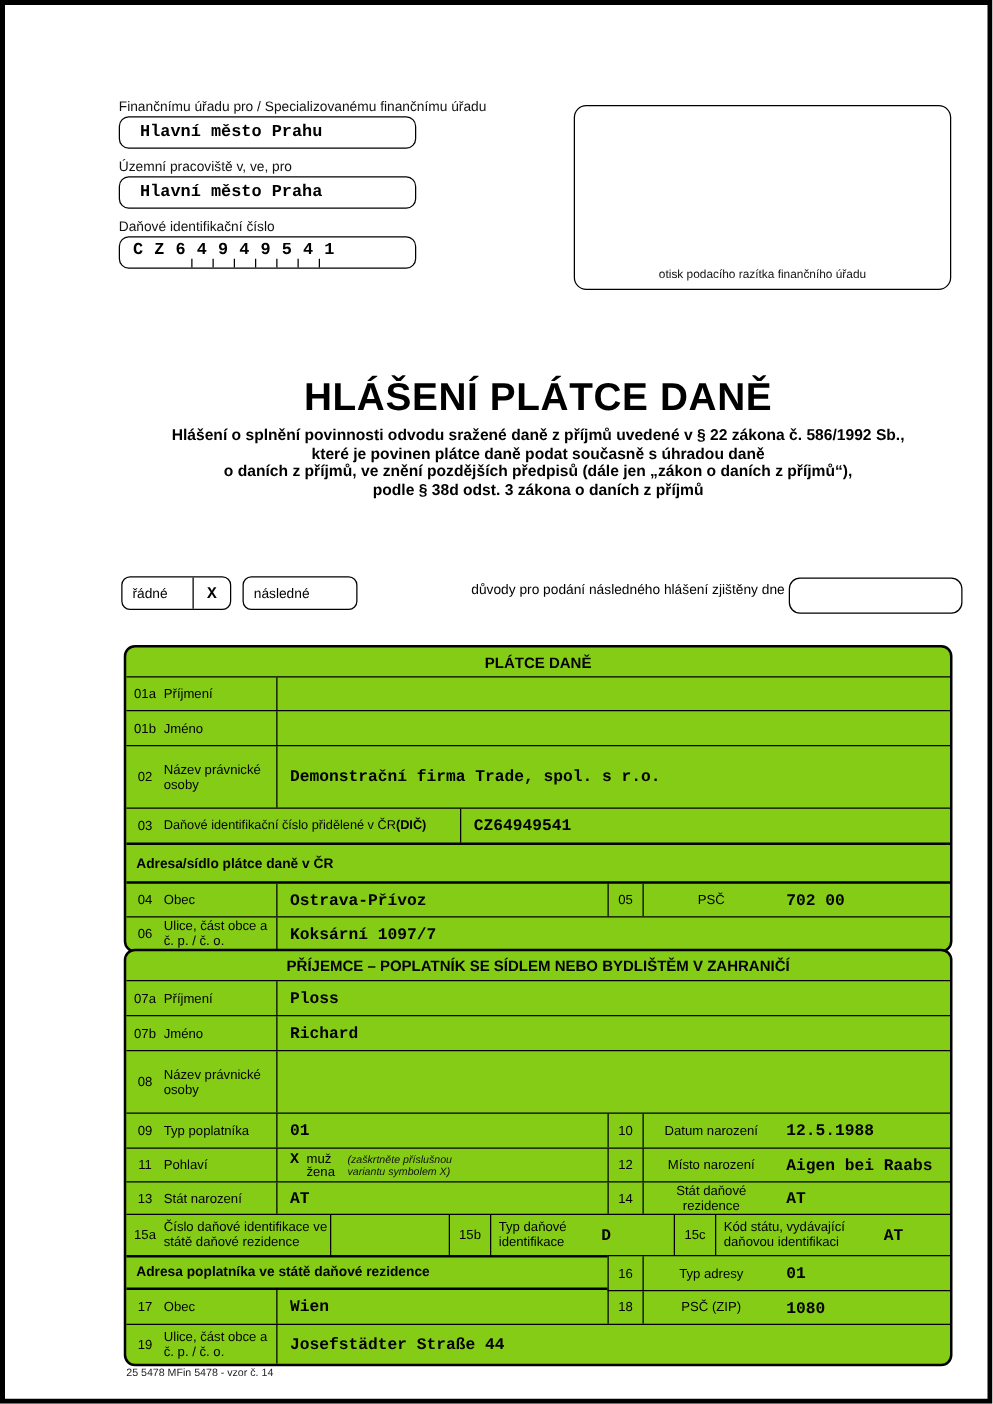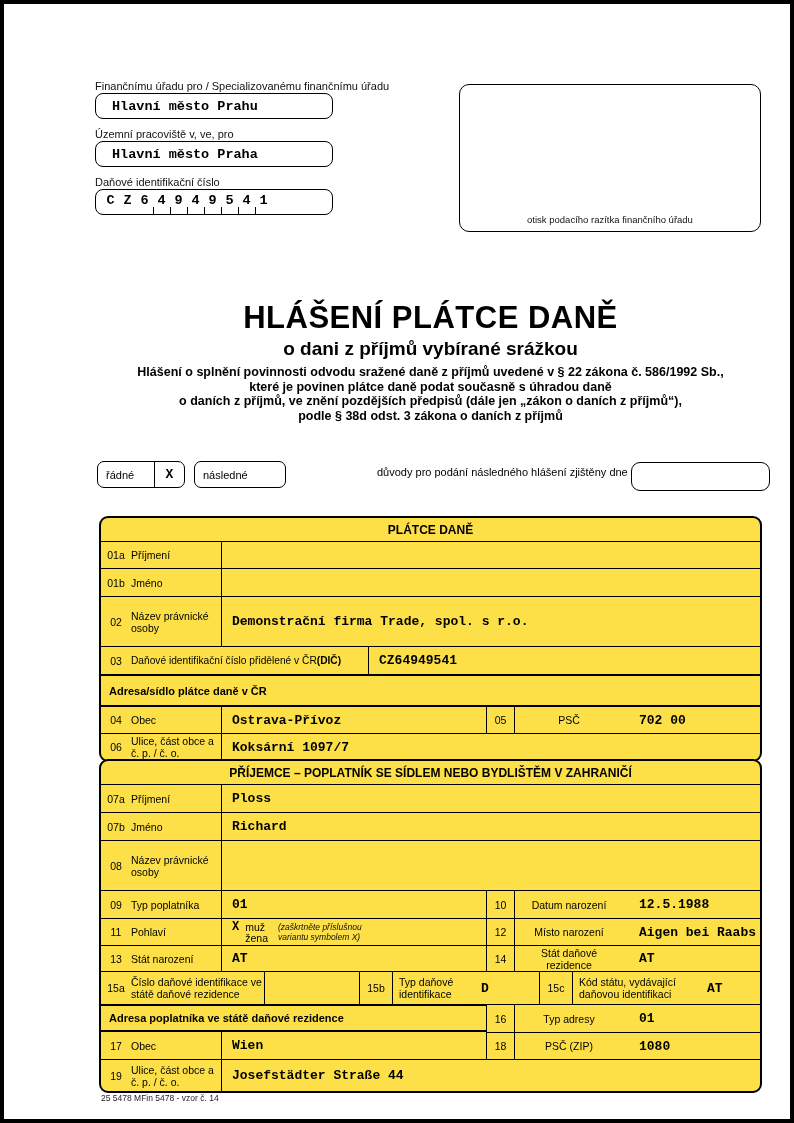--- a/index.html
+++ b/index.html
@@ -32,41 +32,41 @@
 
   
   .chk-box { position:absolute; height:27px; border:1.5px solid #000; border-radius:7px; display:flex; align-items:center; background:#fff; }
   .chk-label { padding-left:8px; font-size:11px; flex:1; }
   .chk-mark { width:30px; height:100%; border-left:1.5px solid #000; display:flex; align-items:center; justify-content:center;
               font-weight:bold; font-size:13px; font-family:"Liberation Mono", monospace; }
   .reasons-label { left:373px; top:462px; font-size:11px; }
   .reasons-box { left:627px; top:458px; width:139px; height:29px; border:1.5px solid #000; border-radius:9px; }
 
   
-  .form-table { position:absolute; left:95px; width:663px; border:2px solid #000; border-radius:9px; overflow:hidden; background:#fde047; }
+  .form-table { position:absolute; left:95px; width:663px; border:2px solid #000; border-radius:9px; overflow:hidden; background:#84cc16; }
   .t-header { display:flex; align-items:center; justify-content:center; font-weight:bold; font-size:12px; height:23px; }
   .t-row { display:flex; align-items:stretch; border-top:1px solid #000; }
   .t-section { border-top:2px solid #000; border-bottom:2px solid #000; font-weight:bold; font-size:11px;
                display:flex; align-items:center; padding-left:8px; }
   .no-top { border-top:none; }
 
   .h20{height:33px}.h26{height:26px}.h27{height:27px}.h28{height:28px}
   .h32{height:32px}.h33{height:33px}.h50{height:50px}
   .c-num  { width:30px; display:flex; align-items:center; justify-content:center; font-size:10.5px; }
   .c-label{ width:90px; display:flex; align-items:center; font-size:10.5px; line-height:12px; padding-right:2px; }
   .c-label3{ width:237px; display:flex; align-items:center; font-size:10.2px; white-space:nowrap; }
   .c-value{ flex:1; border-left:1px solid #000; display:flex; align-items:center; padding-left:10px;
             font-family:"Liberation Mono", monospace; font-weight:bold; font-size:13px; white-space:pre; }
 
   .half-l { width:385px; display:flex; align-items:stretch; }
   .half-r { flex:1; display:flex; align-items:stretch; border-left:1px solid #000; }
   .c-num2 { width:28px; display:flex; align-items:center; justify-content:center; font-size:10.5px; border-right:1px solid #000; }
   .c-lv   { flex:1; display:flex; align-items:center; padding-left:8px;text-align:center; }
   .lv-label { width:92px; font-size:10.5px; line-height:12px; }
-  .lv-value { margin-left:24px; font-family:"Liberation Mono", monospace; font-weight:bold; font-size:13px; white-space:pre; }
+  .lv-value { margin-left:14px; font-family:"Liberation Mono", monospace; font-weight:bold; font-size:13px; white-space:pre; }
 
   
   .gender-cell { font-family:"Liberation Sans", sans-serif; font-weight:normal; font-size:10.5px;
                  align-items:flex-start; padding-top:3px; }
   .g-mark { font-family:"Liberation Mono", monospace; font-weight:bold; font-size:12px; line-height:11px; }
   .g-col { display:flex; flex-direction:column; margin-left:6px; line-height:11px; }
   .g-note { display:flex; flex-direction:column; margin-left:10px; font-style:italic; font-size:8.5px; line-height:10px; color:#111; }
 
   
   .c15-label { width:133px; display:flex; align-items:center; font-size:10.5px; line-height:12px; }
@@ -114,21 +114,20 @@
     <span class="cell tick">4</span>
     <span class="cell tick">1</span>
   </div>
 
   <div class="abs stamp">
     <div class="stamp-caption">otisk podacího razítka finančního úřadu</div>
   </div>
 
   <div class="abs title-block">
     <div class="title-main">HLÁŠENÍ PLÁTCE DANĚ</div>
-    <div class="title-sub">o dani z příjmů vybírané srážkou</div>
     <div class="title-lines">
       <div class="title-line">Hlášení o splnění povinnosti odvodu sražené daně z příjmů uvedené v § 22 zákona č. 586/1992 Sb.,</div>
       <div class="title-line">které je povinen plátce daně podat současně s úhradou daně</div>
       <div class="title-line">o daních z příjmů, ve znění pozdějších předpisů (dále jen „zákon o daních z příjmů“),</div>
       <div class="title-line">podle § 38d odst. 3 zákona o daních z příjmů</div>
     </div>
   </div>
 
   <div class="chk-box" style="left:93px; top:457px; width:88px;">
     <span class="chk-label">řádné</span>

